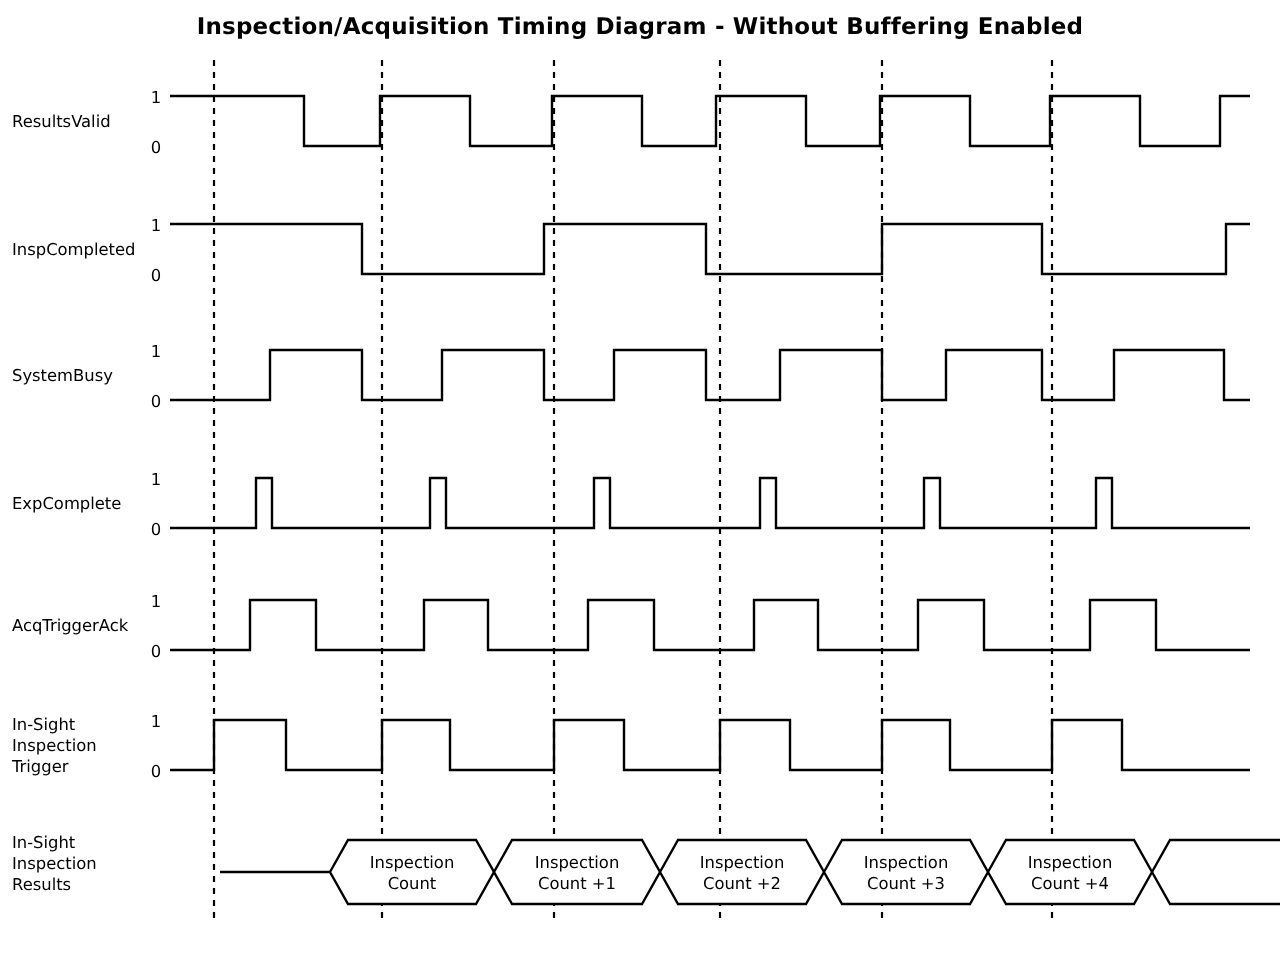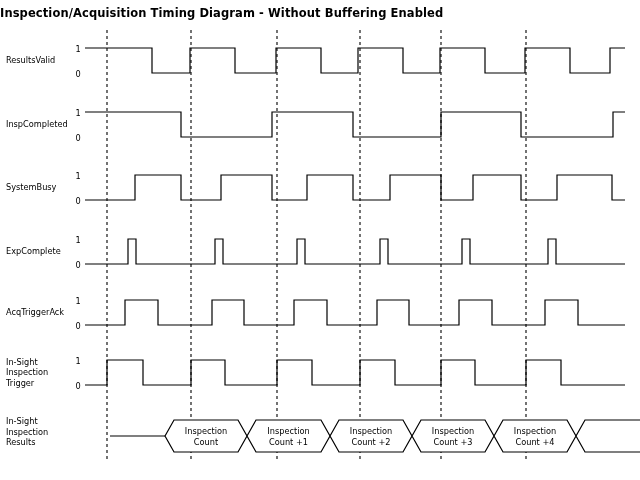--- a/index.html
+++ b/index.html
@@ -19,20 +19,21 @@
   #diagram-root {
     position: relative;
     width: 640px;
     height: 480px;
   }
   #title {
     position: absolute;
     top: 6px;
     left: 0;
     width: 640px;
+    text-align: center;
     font-size: 11.5px;
     font-weight: bold;
     letter-spacing: 0.1px;
     font-family: "DejaVu Sans", "Liberation Sans", sans-serif;
   }
   #timing-svg {
     position: absolute;
     top: 0;
     left: 0;
   }

